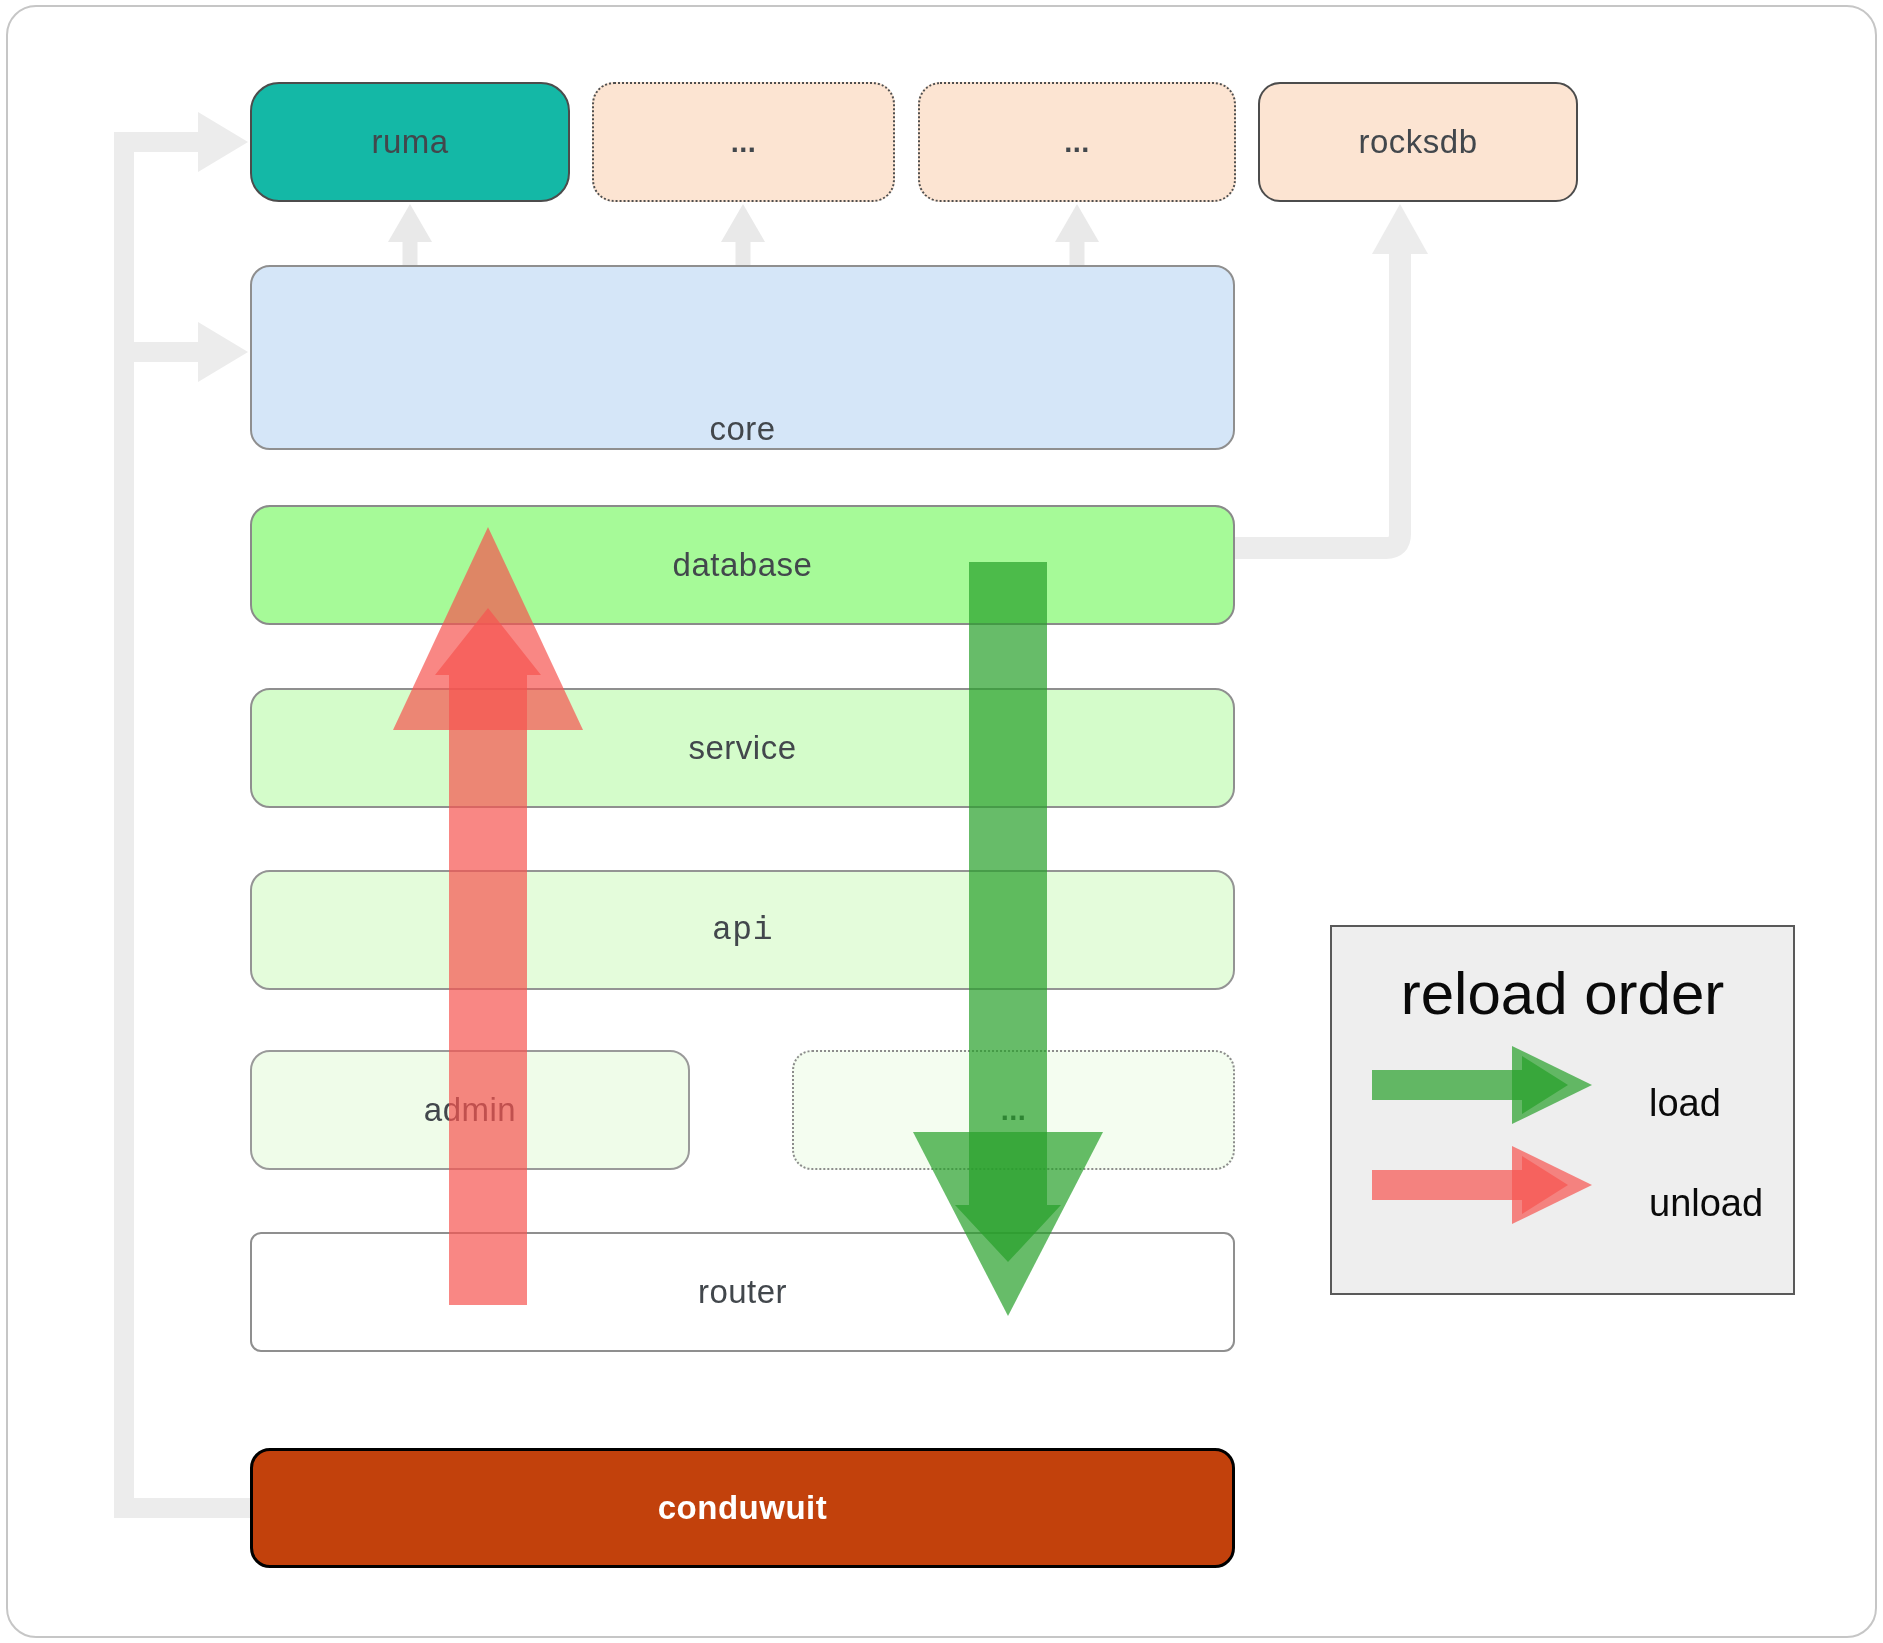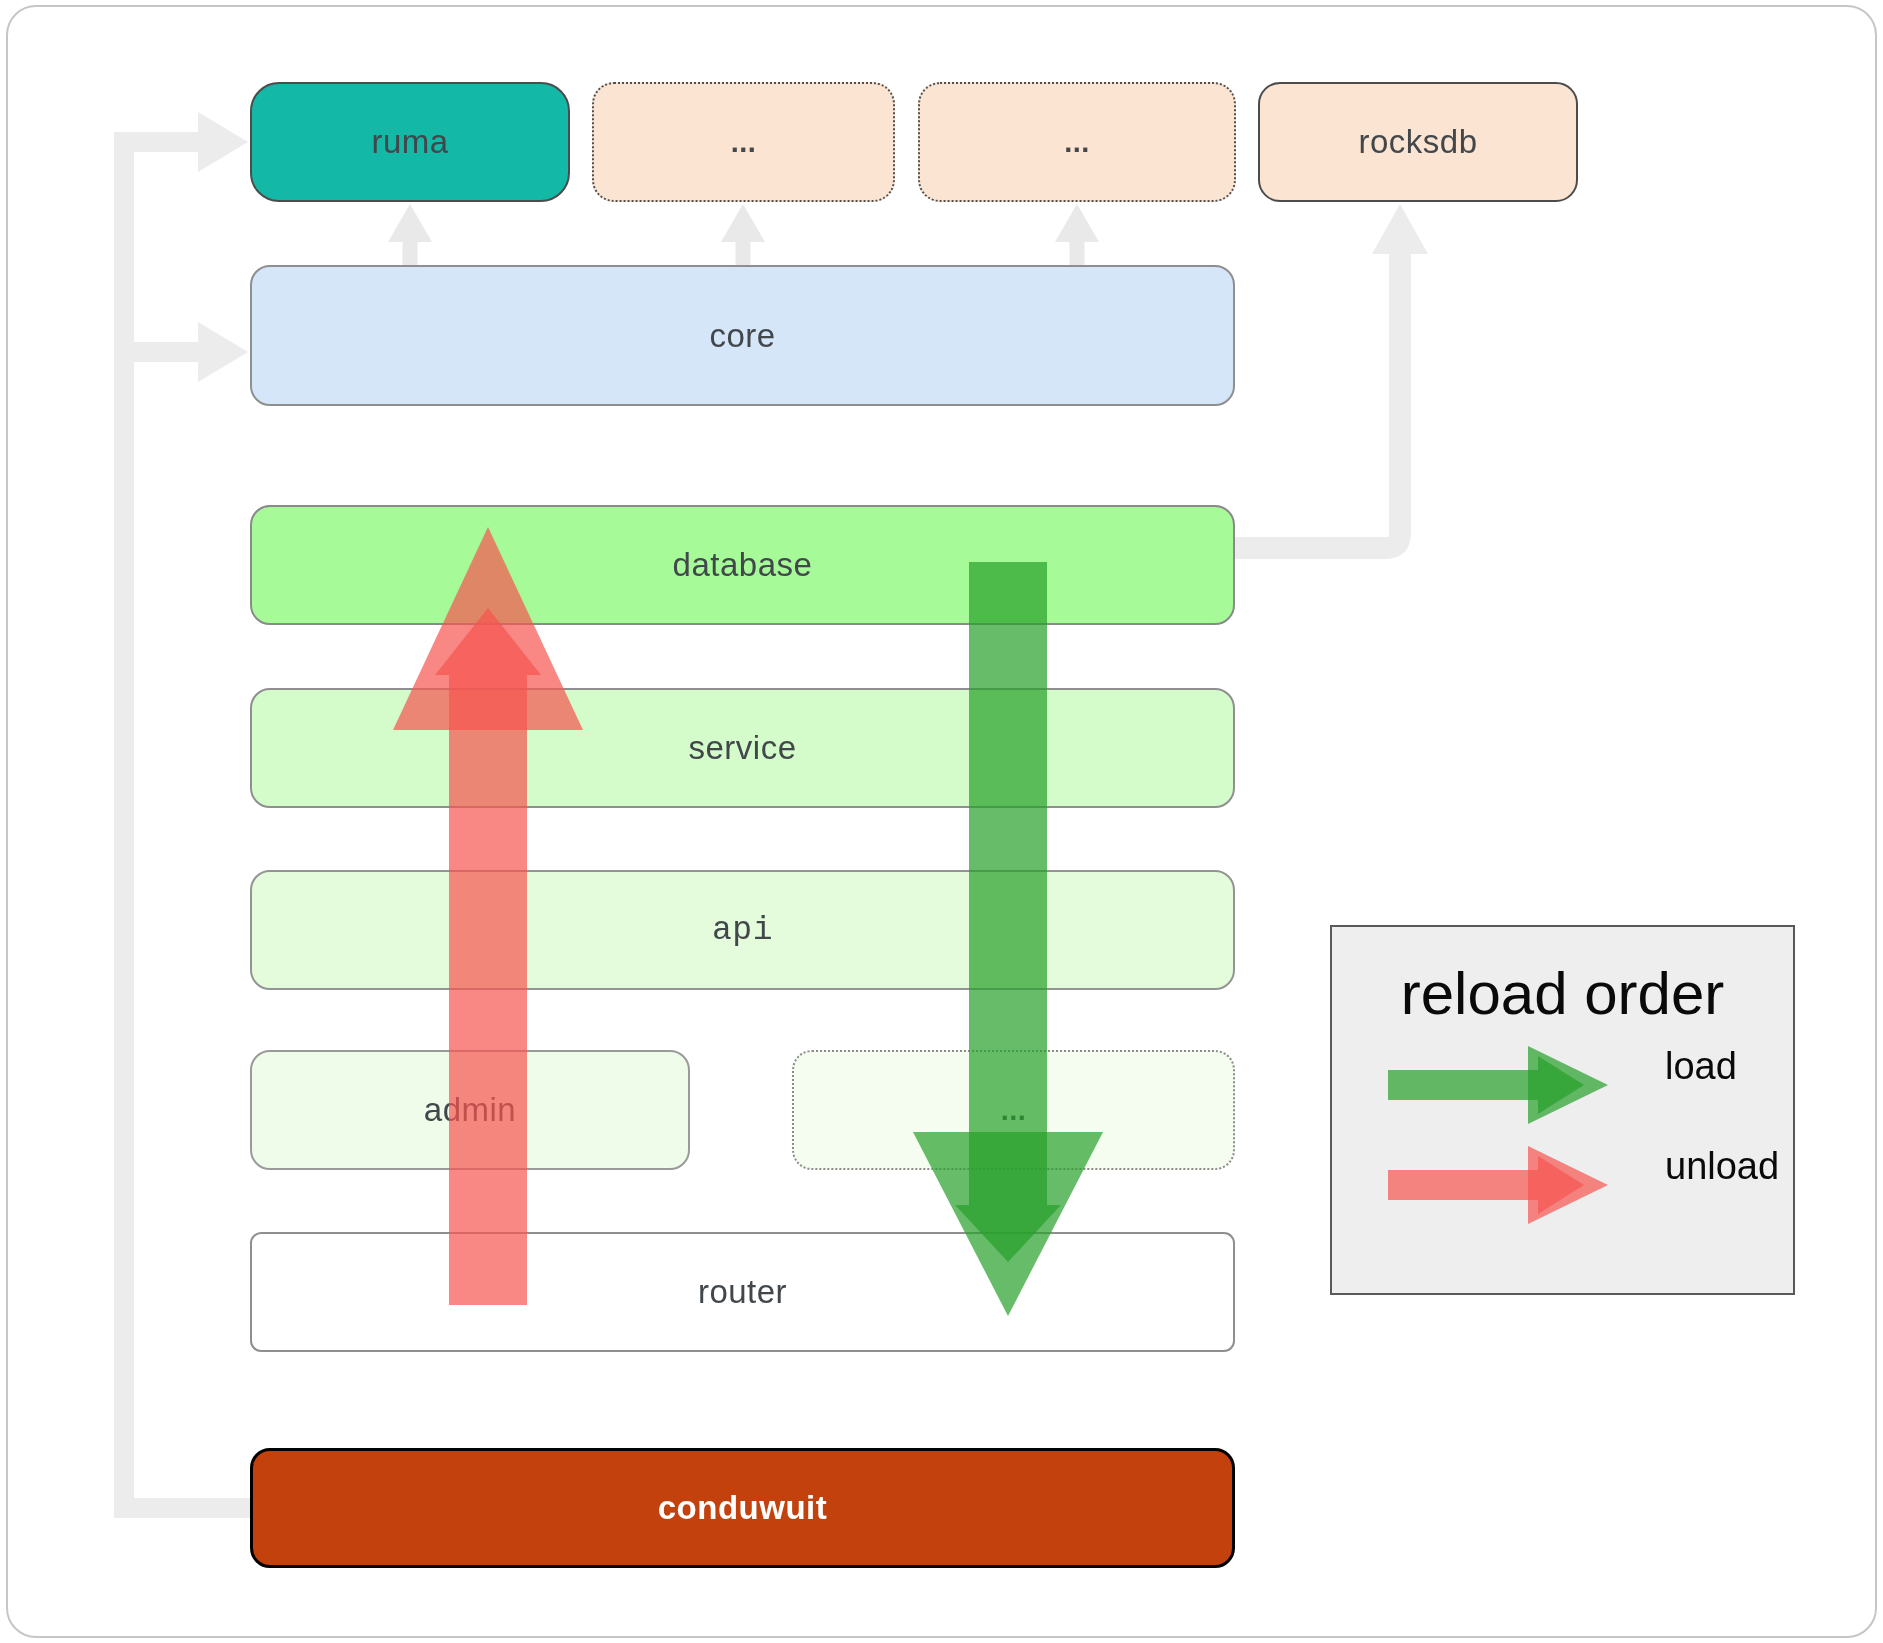--- a/index.html
+++ b/index.html
@@ -24,41 +24,41 @@
     box-sizing:border-box;
     font-size:33px;color:#42474c;letter-spacing:0.5px;
   }
   .ellipsis-label{font-weight:700;font-size:29px;}
   
   .n-ruma     {left:250px;top:82px;width:320px;height:120px;background:#14b8a6;border:2.5px solid #4c4c4c;border-radius:29px;}
   .n-dots1    {left:592px;top:82px;width:303px;height:120px;background:#fce4d2;border:2px dotted #4f4f4f;border-radius:22px;}
   .n-dots2    {left:918px;top:82px;width:318px;height:120px;background:#fce4d2;border:2px dotted #4f4f4f;border-radius:22px;}
   .n-rocksdb  {left:1258px;top:82px;width:320px;height:120px;background:#fce4d2;border:2.5px solid #4c4c4c;border-radius:22px;}
   
-  .n-core     {left:250px;top:265px;width:985px;height:141px;background:#d5e6f8;border:2px solid #8f8f8f;border-radius:20px;}
+  .n-core     {left:250px;top:265px;width:985px;height:185px;background:#d5e6f8;border:2px solid #8f8f8f;border-radius:20px;align-items:flex-end;}
   .n-database {left:250px;top:505px;width:985px;height:120px;background:#a6fa98;border:2px solid #8a8a8a;border-radius:20px;}
   .n-service  {left:250px;top:688px;width:985px;height:120px;background:#d4fcca;border:2px solid #8f8f8f;border-radius:20px;}
   .n-api      {left:250px;top:870px;width:985px;height:120px;background:#e4fcdb;border:2px solid #949494;border-radius:20px;font-family:Liberation Mono, monospace;}
   .n-admin    {left:250px;top:1050px;width:440px;height:120px;background:#effce9;border:2px solid #9a9a9a;border-radius:20px;}
   .n-dots3    {left:792px;top:1050px;width:443px;height:120px;background:#f4fdf0;border:2px dotted #8c8c8c;border-radius:20px;}
   .n-router   {left:250px;top:1232px;width:985px;height:120px;background:#ffffff;border:2px solid #8f8f8f;border-radius:11px;}
   .n-conduwuit{left:250px;top:1448px;width:985px;height:120px;background:#c2410c;border:3px solid #000000;border-radius:20px;
                color:#ffffff;font-weight:600;text-align:right;}
   
   .legend{
     position:absolute;z-index:2;
     left:1330px;top:925px;width:465px;height:370px;
     background:#eeeeee;border:2.5px solid #595959;
     box-sizing:border-box;
   }
   .legend-title{
     position:absolute;left:0;top:32px;width:100%;
     text-align:center;font-size:60px;color:#0a0a0a;
   }
-  .legend-row{position:absolute;left:56px;display:flex;align-items:flex-start;}
+  .legend-row{position:absolute;left:40px;display:flex;align-items:flex-end;}
   .legend-row.row-load{top:118px;}
   .legend-row.row-unload{top:218px;}
   .legend-arrow{width:225px;height:80px;display:block;}
   .legend-label{font-size:38px;color:#0a0a0a;margin-left:52px;}
 </style>
 </head>
 <body>
 
 <div class="canvas">
 

